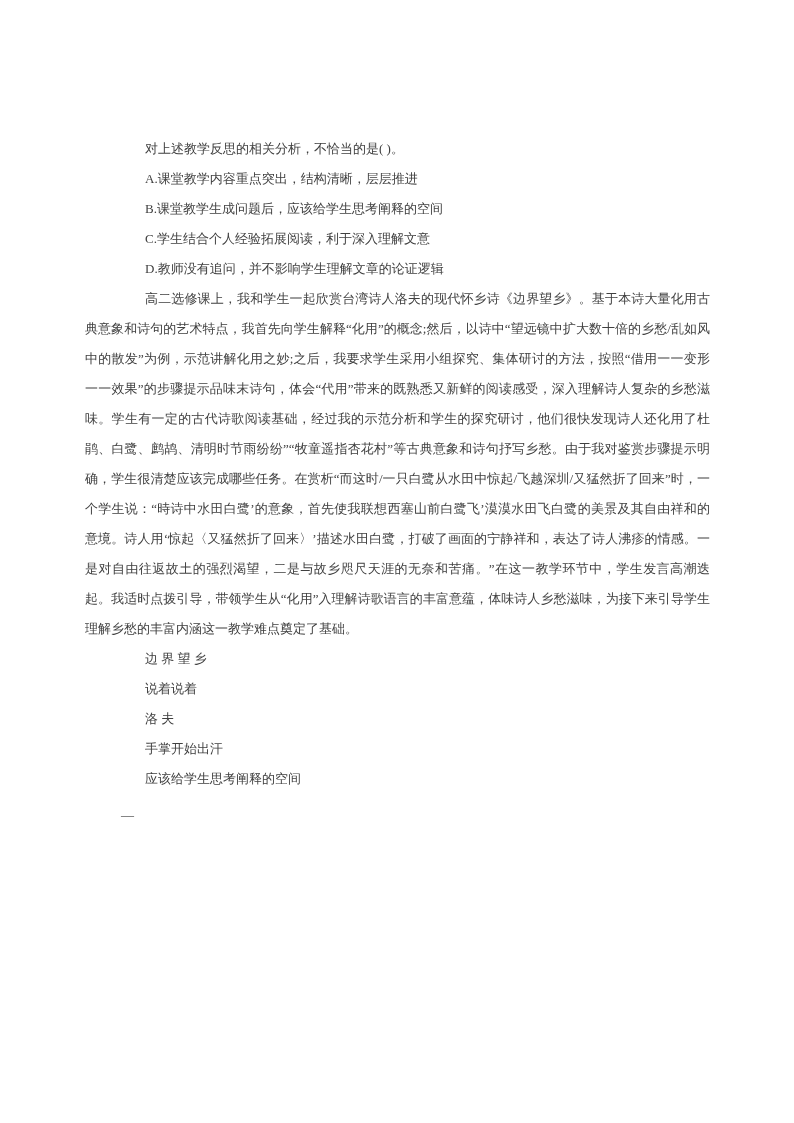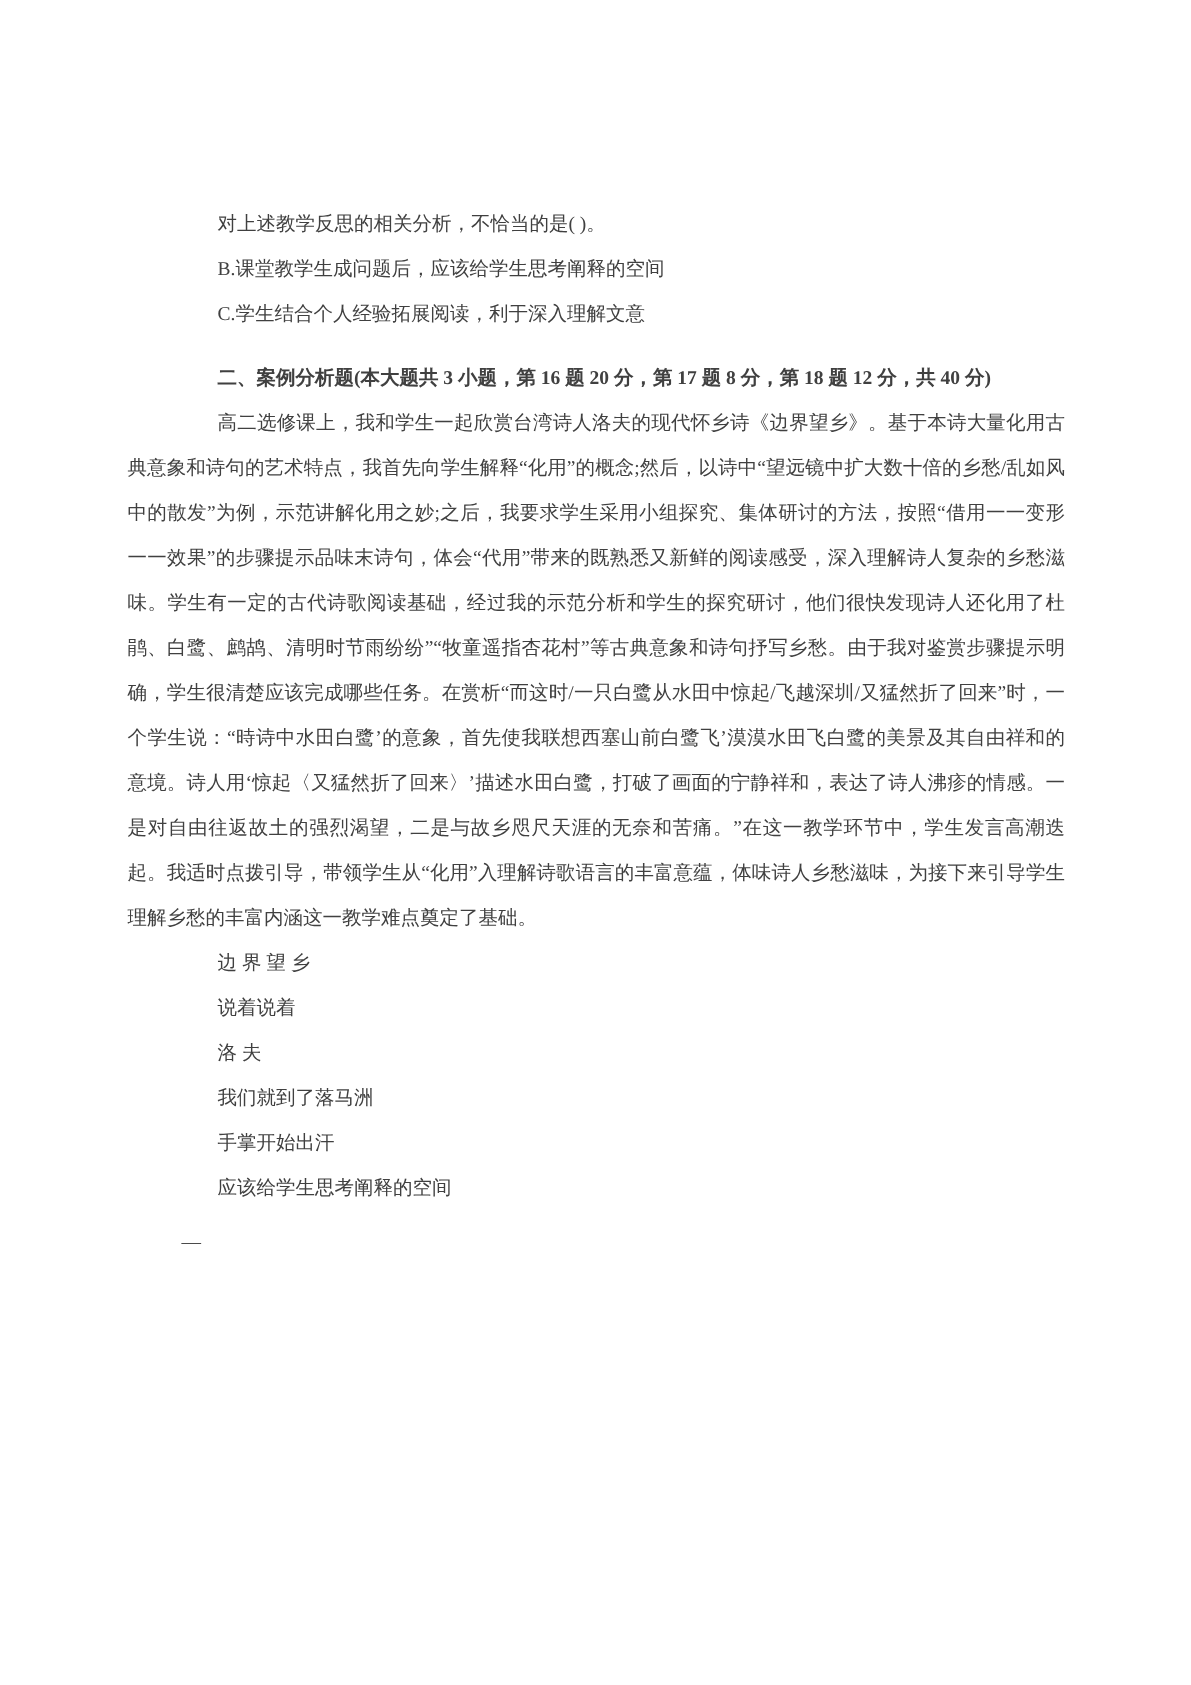--- a/index.html
+++ b/index.html
@@ -50,31 +50,31 @@
   }
 </style>
 </head>
 <body>
 
 <div class="page">
   <div class="content">
 
     <div class="line">对上述教学反思的相关分析，不恰当的是( )。</div>
 
+    <div class="line">A.课堂教学内容重点突出，结构清晰，层层推进</div>
     <div class="line">B.课堂教学生成问题后，应该给学生思考阐释的空间</div>
     <div class="line">C.学生结合个人经验拓展阅读，利于深入理解文意</div>
+    <div class="line">D.教师没有追问，并不影响学生理解文章的论证逻辑</div>
 
-    <div class="section-heading">二、案例分析题(本大题共 3 小题，第 16 题 20 分，第 17 题 8 分，第 18 题 12 分，共 40 分)</div>
 
 
     <div class="para">高二选修课上，我和学生一起欣赏台湾诗人洛夫的现代怀乡诗《边界望乡》。基于本诗大量化用古典意象和诗句的艺术特点，我首先向学生解释“化用”的概念;然后，以诗中“望远镜中扩大数十倍的乡愁/乱如风中的散发”为例，示范讲解化用之妙;之后，我要求学生采用小组探究、集体研讨的方法，按照“借用一一变形一一效果”的步骤提示品味末诗句，体会“代用”带来的既熟悉又新鲜的阅读感受，深入理解诗人复杂的乡愁滋味。学生有一定的古代诗歌阅读基础，经过我的示范分析和学生的探究研讨，他们很快发现诗人还化用了杜鹃、白鹭、鹧鸪、清明时节雨纷纷”“牧童遥指杏花村”等古典意象和诗句抒写乡愁。由于我对鉴赏步骤提示明确，学生很清楚应该完成哪些任务。在赏析“而这时/一只白鹭从水田中惊起/飞越深圳/又猛然折了回来”时，一个学生说：“時诗中水田白鹭’的意象，首先使我联想西塞山前白鹭飞’漠漠水田飞白鹭的美景及其自由祥和的意境。诗人用‘惊起〈又猛然折了回来〉’描述水田白鹭，打破了画面的宁静祥和，表达了诗人沸疹的情感。一是对自由往返故土的强烈渴望，二是与故乡咫尺天涯的无奈和苦痛。”在这一教学环节中，学生发言高潮迭起。我适时点拨引导，带领学生从“化用”入理解诗歌语言的丰富意蕴，体味诗人乡愁滋味，为接下来引导学生理解乡愁的丰富内涵这一教学难点奠定了基础。</div>
 
     <div class="poem-line">边 界 望 乡</div>
     <div class="poem-line">说着说着</div>
     <div class="poem-line">洛 夫</div>
-    <div class="poem-line">我们就到了落马洲</div>
     <div class="poem-line">手掌开始出汗</div>
     <div class="poem-line">应该给学生思考阐释的空间</div>
 
     <div class="footer-dash">—</div>
 
   </div>
 </div>
 
 </body></html>

